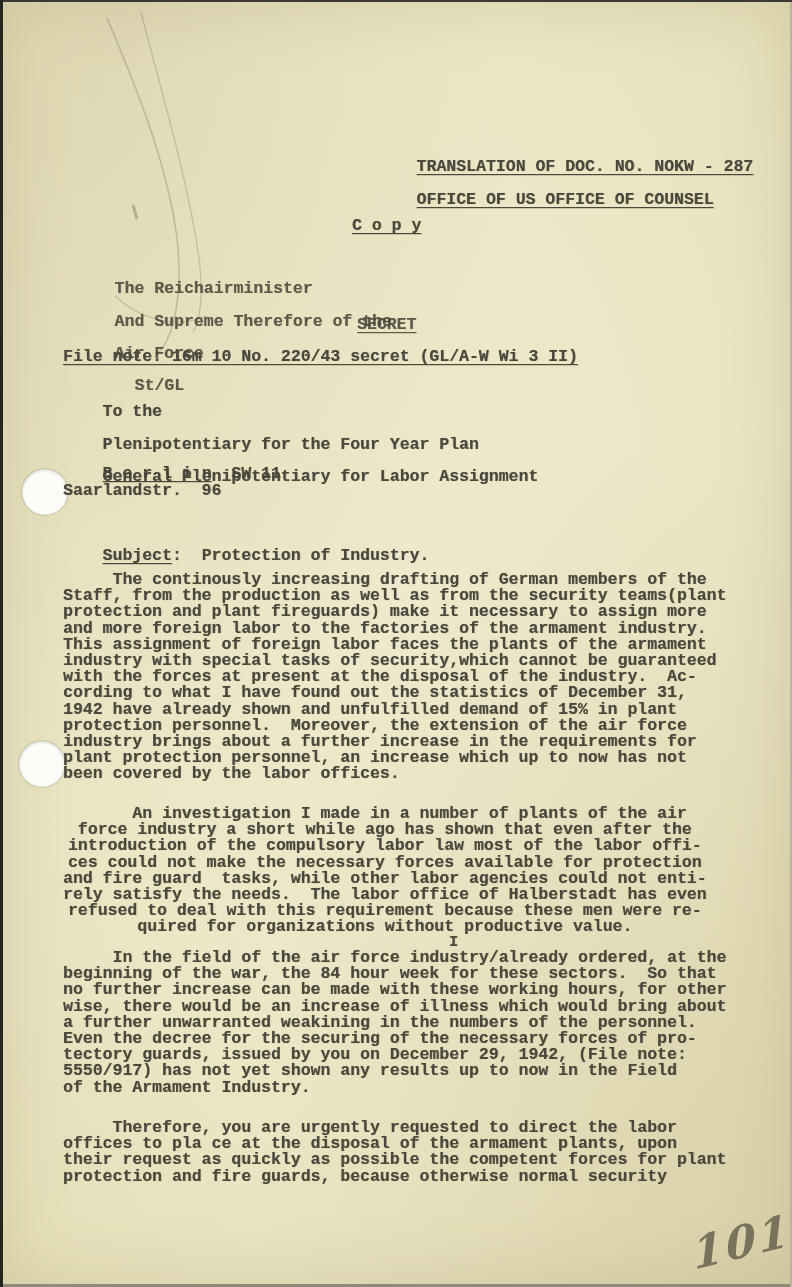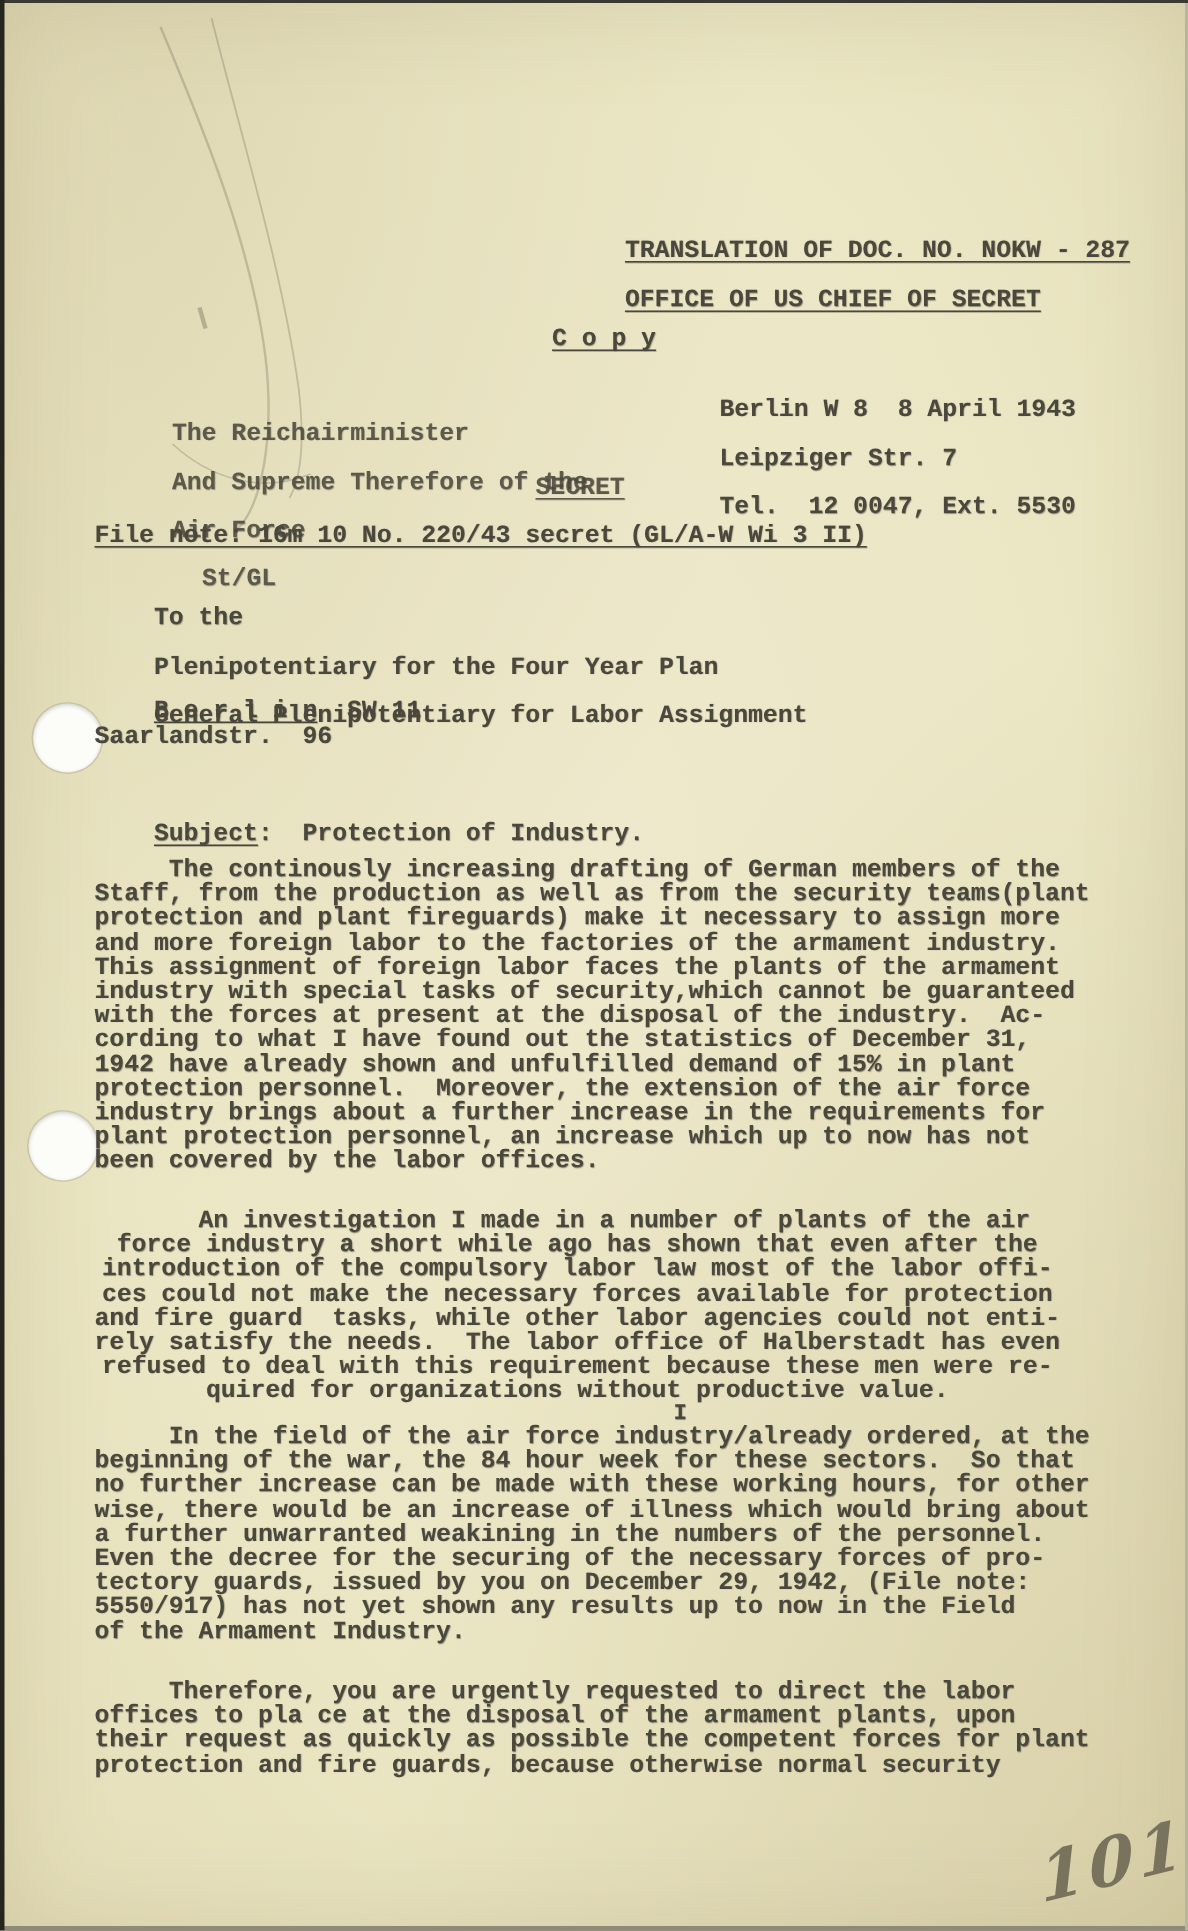--- a/index.html
+++ b/index.html
@@ -64,30 +64,25 @@
     <path d="M86,12 C104,84 132,175 144,258 C148,292 146,318 138,332" stroke="#6f6a54" stroke-width="1.2" fill="none"></path>
     <path d="M60,296 C84,318 118,330 152,316" stroke="#6f6a54" stroke-width="1.1" fill="none"></path>
     <path d="M78,205 l4,14" stroke="#4d4a3a" stroke-width="3" fill="none"></path>
   </svg>
 
   <div class="hole" style="left:22px;top:469px;"></div>
   <div class="hole" style="left:19px;top:741px;"></div>
 
   <div class="typed" style="left:377px;top:143px;">
     <span class="u">TRANSLATION OF DOC. NO. NOKW - 287</span><br>
-    <span class="u">OFFICE OF US CHIEF OF SECRET</span>
+    <span class="u">OFFICE OF US OFFICE OF COUNSEL</span>
   </div>
 
-  <div class="typed u" style="left:352px;top:218px;margin-left:16px;">C o p y</div>
+  <div class="typed u" style="left:352px;top:218px;">C o p y</div>
 
-  <div class="typed" style="left:440px;top:249px;">
-    <span>Berlin W 8  8 April 1943</span><br>
-    <span>Leipziger Str. 7</span><br>
-    <span>Tel.  12 0047, Ext. 5530</span>
-  </div>
 
   <div class="typed faded" style="left:75px;top:265px;">
     <span>The Reichairminister</span><br>
     <span>And Supreme Therefore of the</span><br>
     <span>Air Force</span><br>
     <span style="padding-left:20px;">St/GL</span>
   </div>
 
   <div class="typed u faded" style="left:357px;top:317px;">SECRET</div>
 

